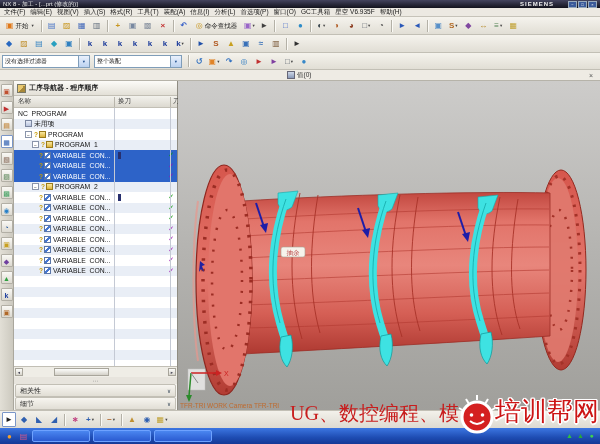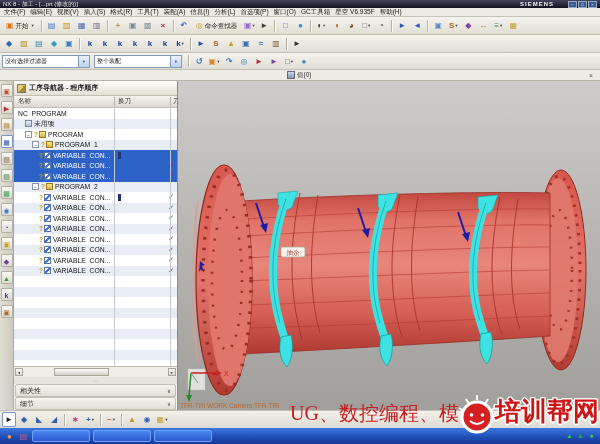--- a/index.html
+++ b/index.html
@@ -97,21 +97,21 @@
   .tk-ic{width:11px;height:11px;border-radius:2px;font-size:8px;line-height:11px;text-align:center;color:#fff;flex:0 0 auto;}
   .tk-btn{width:58px;height:12px;background:linear-gradient(#4a86f0,#2a5ad0);border:1px solid #6ea2ff;
           border-radius:2px;box-sizing:border-box;flex:0 0 auto;}
   .tray{margin-left:auto;display:flex;gap:2px;}
   .tray span{width:9px;height:10px;font-size:7px;line-height:10px;text-align:center;}
   
   .watermark{left:290px;top:393px;width:310px;height:48px;z-index:50;pointer-events:none;display:flex;align-items:flex-start;}
   .wm-text1{font-family:"Liberation Serif","DejaVu Serif",serif;font-size:20px;line-height:1;color:#c81d1d;
             white-space:nowrap;margin-top:10px;}
   .wm-logo{flex:0 0 auto;margin:0 -2px;}
-  .wm-text2{font-family:"Liberation Serif","DejaVu Serif",serif;font-size:26px;line-height:1;font-weight:bold;color:#cc1515;
+  .wm-text2{font-family:"Liberation Serif","DejaVu Serif",serif;font-size:26px;line-height:1;font-weight:normal;color:#cc1515;
             white-space:nowrap;margin-top:6px;
             text-shadow:-1.5px 0 #fff,1.5px 0 #fff,0 -1.5px #fff,0 1.5px #fff,-1px -1px #fff,1px 1px #fff,-1px 1px #fff,1px -1px #fff;}
 </style>
 </head>
 <body>
 
 <div class="abs titlebar">
   <span class="ttl">NX 8 - 加工 - [...prt (修改的)]</span>
   <span class="brand">SIEMENS</span>
   <span class="wctl">

